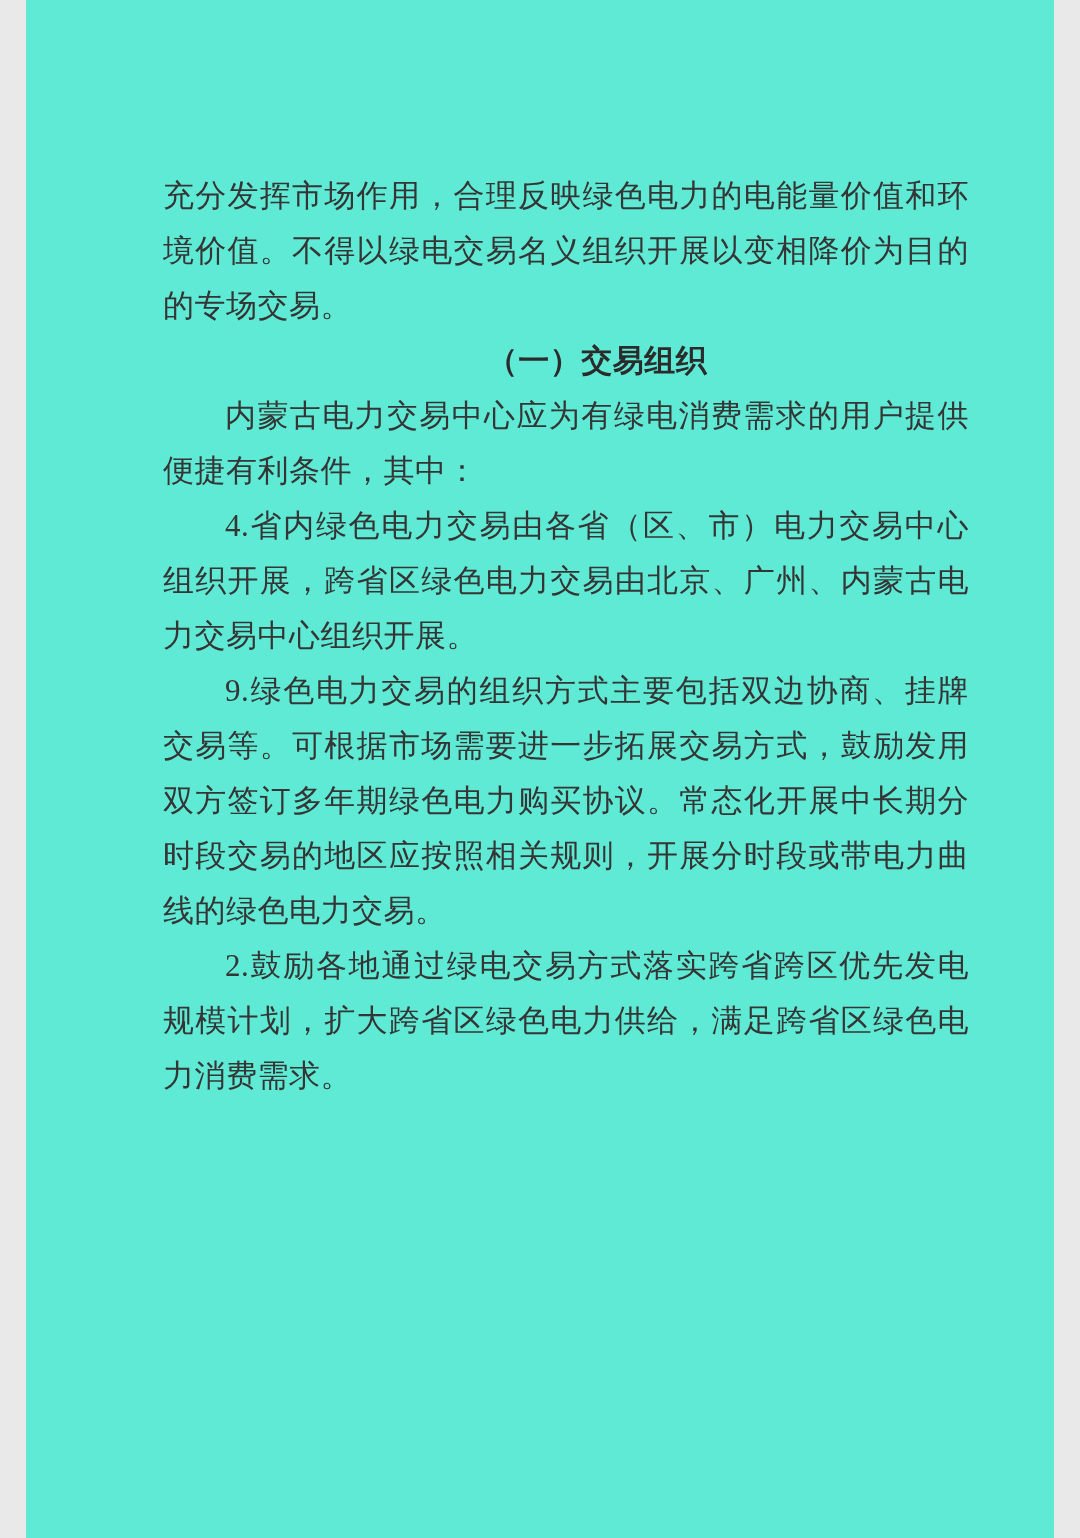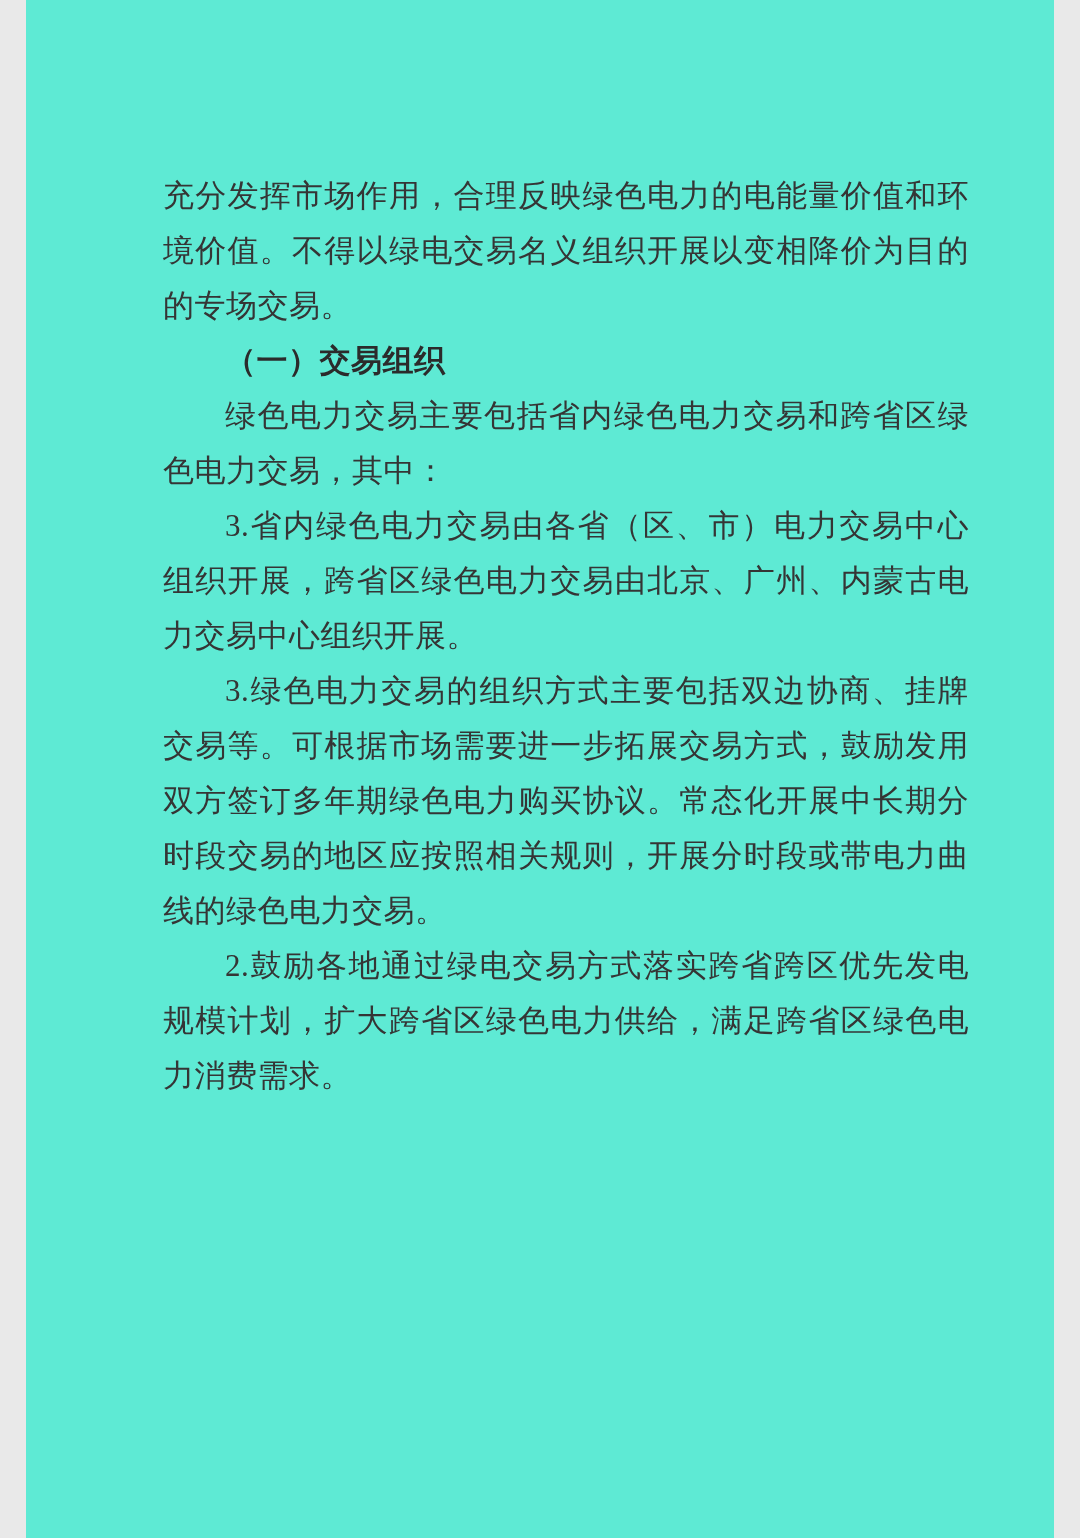--- a/index.html
+++ b/index.html
@@ -31,40 +31,40 @@
     line-height: 55px;
     color: #353535;
     text-align: justify;
     text-justify: inter-ideograph;
     letter-spacing: 0.5px;
     word-break: break-all;
   }
   .content p.heading {
     font-weight: bold;
     color: #2b2b2b;
-    text-align: left;
+    text-align: center;
   }
   .indent {
     text-indent: 2em;
   }
 </style>
 </head>
 <body>
 
 <div class="page">
   <div class="content">
     <p>充分发挥市场作用，合理反映绿色电力的电能量价值和环境价值。不得以绿电交易名义组织开展以变相降价为目的的专场交易。</p>
 
     <p class="heading indent">（一）交易组织</p>
 
-    <p class="indent">绿色电力交易主要包括省内绿色电力交易和跨省区绿色电力交易，其中：</p>
+    <p class="indent">内蒙古电力交易中心应为有绿电消费需求的用户提供便捷有利条件，其中：</p>
 
 
 
-    <p class="indent">3.省内绿色电力交易由各省（区、市）电力交易中心组织开展，跨省区绿色电力交易由北京、广州、内蒙古电力交易中心组织开展。</p>
+    <p class="indent">4.省内绿色电力交易由各省（区、市）电力交易中心组织开展，跨省区绿色电力交易由北京、广州、内蒙古电力交易中心组织开展。</p>
 
 
-    <p class="indent">3.绿色电力交易的组织方式主要包括双边协商、挂牌交易等。可根据市场需要进一步拓展交易方式，鼓励发用双方签订多年期绿色电力购买协议。常态化开展中长期分时段交易的地区应按照相关规则，开展分时段或带电力曲线的绿色电力交易。</p>
+    <p class="indent">9.绿色电力交易的组织方式主要包括双边协商、挂牌交易等。可根据市场需要进一步拓展交易方式，鼓励发用双方签订多年期绿色电力购买协议。常态化开展中长期分时段交易的地区应按照相关规则，开展分时段或带电力曲线的绿色电力交易。</p>
 
     <p class="indent">2.鼓励各地通过绿电交易方式落实跨省跨区优先发电规模计划，扩大跨省区绿色电力供给，满足跨省区绿色电力消费需求。</p>
 
   </div>
 </div>
 
 </body></html>

